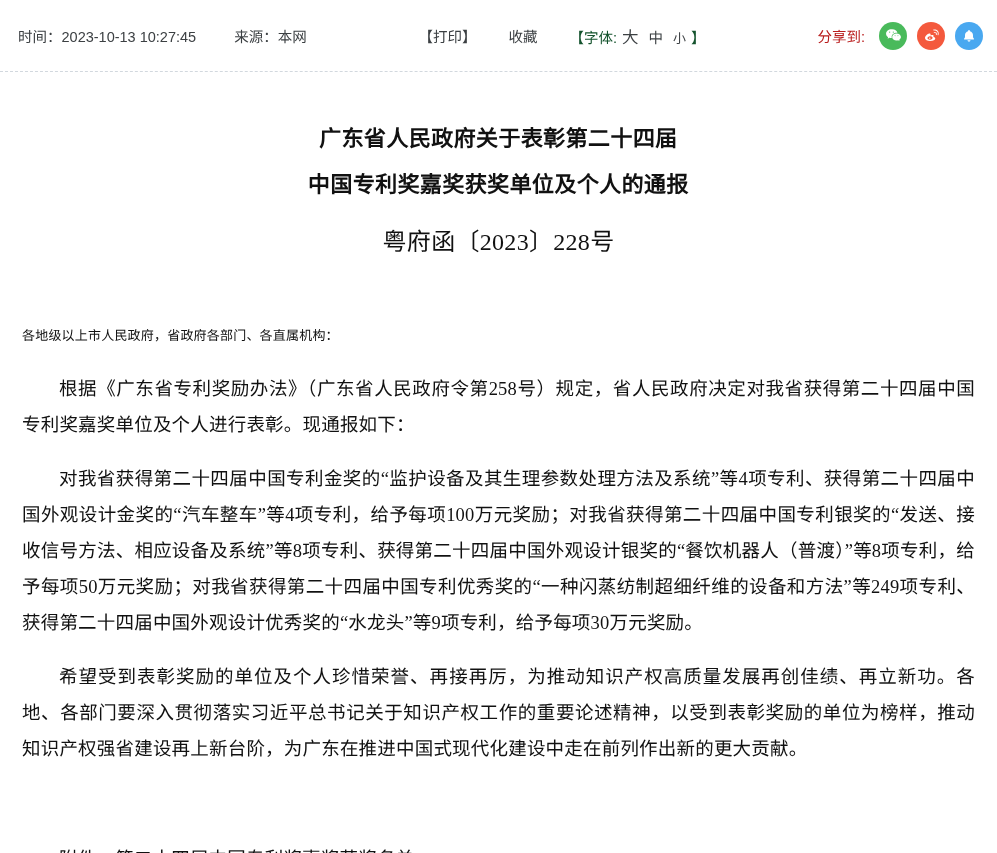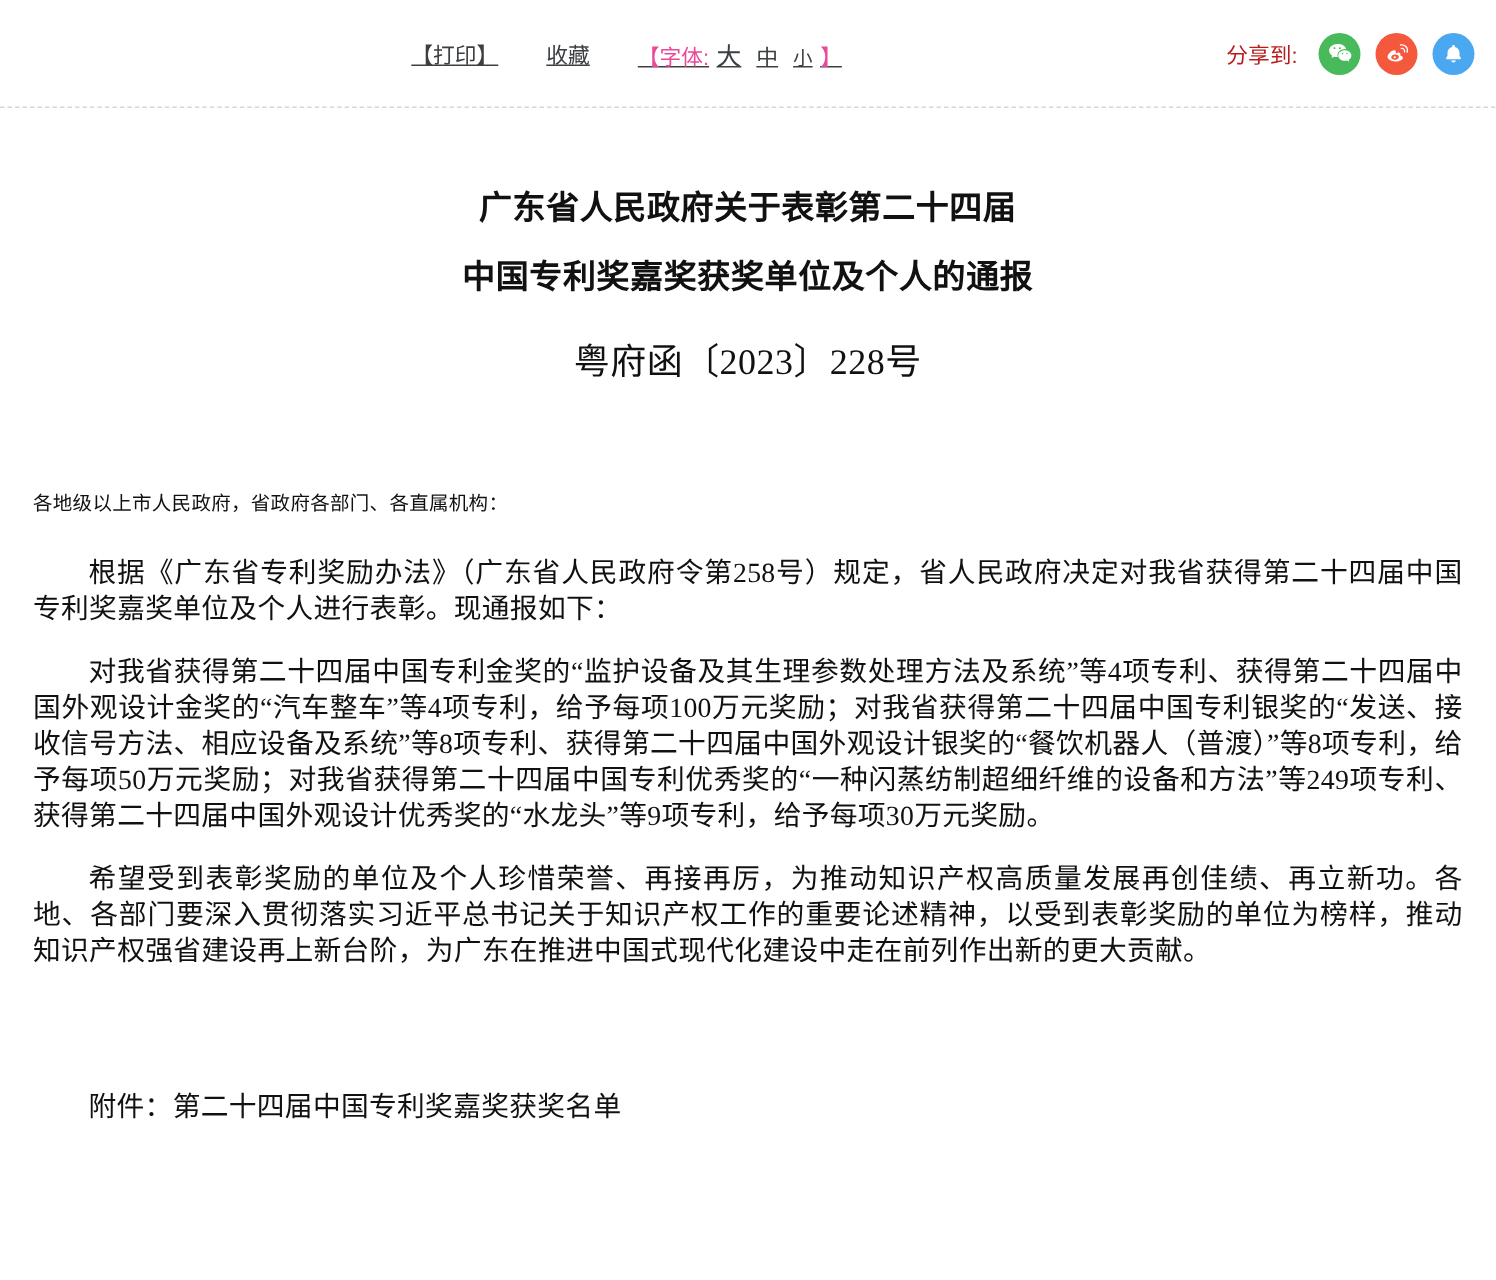--- a/index.html
+++ b/index.html
@@ -49,30 +49,29 @@
   .meta-center {
     display: flex;
     align-items: center;
     flex: 1 1 auto;
     justify-content: center;
     font-family: "Liberation Sans", "DejaVu Sans", sans-serif;
     font-size: 14.5px;
     color: #3c4043;
     white-space: nowrap;
     gap: 0;
-    text-decoration: underline;
   }
   .meta-center .itm { padding: 0 16px; cursor: pointer; }
   .meta-center .print { letter-spacing: 0; }
   .font-group { display: inline-flex; align-items: baseline; }
   .font-group .fs { padding: 0 5px; cursor: pointer; }
   .font-group .fs.big { font-size: 16.5px; }
   .font-group .fs.mid { font-size: 14.5px; }
   .font-group .fs.small { font-size: 13px; }
-  .bracket { color: #ec4899; text-align: right; }
+  .bracket { color: #14532d; text-align: right; }
 
   .meta-right {
     display: flex;
     align-items: center;
     flex: 0 0 auto;
     gap: 10px;
     font-family: "Liberation Sans", "DejaVu Sans", sans-serif;
     font-size: 14.5px;
     color: #b91c1c;
     white-space: nowrap;
@@ -119,21 +118,21 @@
   .salutation {
     margin-top: 56px;
     font-size: 13px;
     line-height: 35px;
     color: #111;
     letter-spacing: 0.2px;
   }
   p.para {
     margin: 18px 0 0 0;
     font-size: 18.5px;
-    line-height: 24px;
+    line-height: 36px;
     text-indent: 2em;
     text-align: justify;
     color: #111;
     letter-spacing: 0.2px;
   }
   .attachment {
     margin-top: 74px;
     font-size: 18.5px;
     line-height: 36px;
     text-indent: 2em;
@@ -142,20 +141,24 @@
     padding-bottom: 30px;
   }
 </style>
 </head>
 <body>
 
 <div class="page">
 
   <div class="meta-bar">
 
+    <div class="meta-left">
+      <span class="meta-time">时间：2023-10-13 10:27:45</span>
+      <span class="meta-source">来源：本网</span>
+    </div>
 
     <div class="meta-center">
       <span class="itm print">【打印】</span>
       <span class="itm">收藏</span>
       <span class="itm font-group">
         <span class="bracket">【字体:</span>
         <span class="fs big">大</span>
         <span class="fs mid">中</span>
         <span class="fs small">小</span>
         <span class="bracket">】</span>

